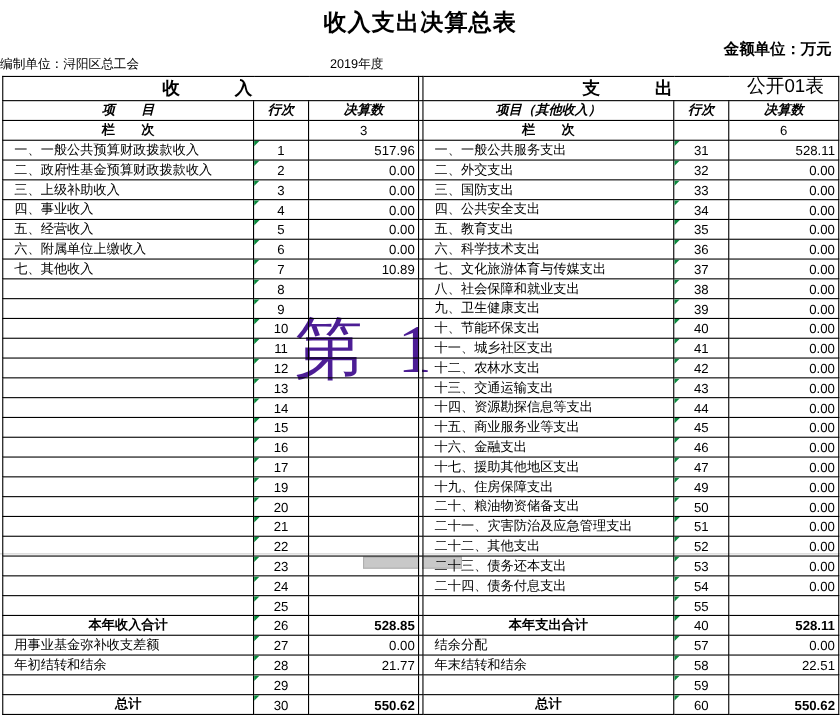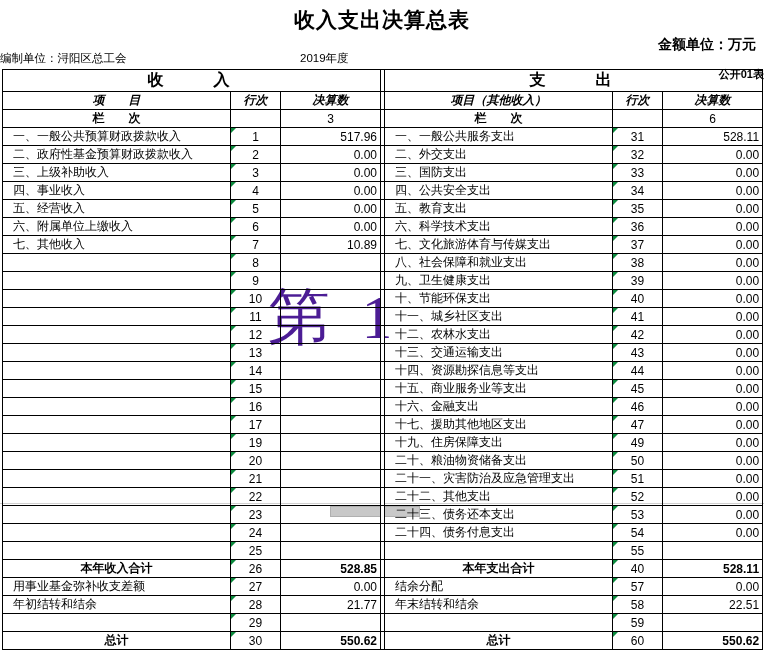--- a/index.html
+++ b/index.html
@@ -36,24 +36,24 @@
   }
   .unit-line {
     position: absolute;
     right: 8px;
     top: 0;
     font-size: 14px;
     font-weight: bold;
   }
   .unit-line2 {
     position: absolute;
-    right: 0;
+    right: 15px;
     top: 16px;
-    font-size: 11px;
-    font-weight: bold;
+    font-size: 17px;
+    font-weight: normal;
   }
   .headline {
     position: relative;
     height: 18px;
     font-size: 11.5px;
   }
   .unit-name {
     position: absolute;
     left: 0px;
     top: 0px;

